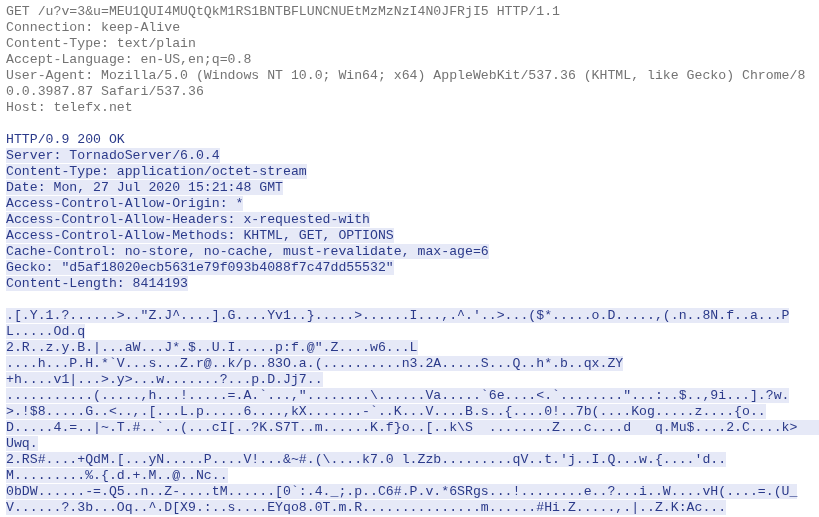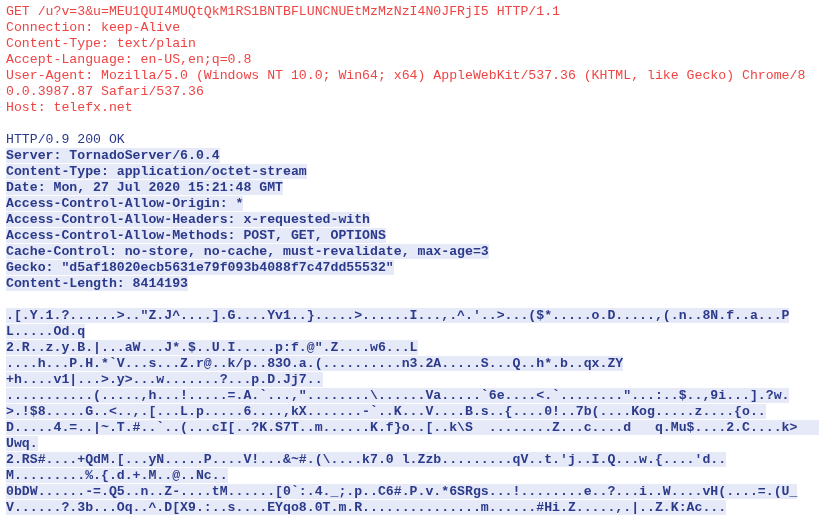--- a/index.html
+++ b/index.html
@@ -12,42 +12,42 @@
   }
   pre {
     margin: 0;
     padding: 4px 6px;
     font-family: "Consolas", "Menlo", "Courier New", monospace;
     font-size: 13.2px;
     line-height: 16px;
     white-space: pre-wrap;
     word-break: break-all;
   }
-  .req { color: #ef4444; }
+  .req { color: #737373; }
   .res { color: #2b3a8a; }
-  .res .hl { background: #e6e9f7; font-weight: bold; }
+  .res .hl { background: #e6e9f7; }
 </style>
 </head>
 <body>
 
 <pre id="out"><span class="req"><span class="req">GET /u?v=3&amp;u=MEU1QUI4MUQtQkM1RS1BNTBFLUNCNUEtMzMzNzI4N0JFRjI5 HTTP/1.1</span>
 <span class="req">Connection: keep-Alive</span>
 <span class="req">Content-Type: text/plain</span>
 <span class="req">Accept-Language: en-US,en;q=0.8</span>
 <span class="req">User-Agent: Mozilla/5.0 (Windows NT 10.0; Win64; x64) AppleWebKit/537.36 (KHTML, like Gecko) Chrome/80.0.3987.87 Safari/537.36</span>
 <span class="req">Host: telefx.net</span>
 </span>
 <span class="res"><span class="res">HTTP/0.9 200 OK</span>
 <span class="res hl">Server: TornadoServer/6.0.4</span>
 <span class="res hl">Content-Type: application/octet-stream</span>
 <span class="res hl">Date: Mon, 27 Jul 2020 15:21:48 GMT</span>
 <span class="res hl">Access-Control-Allow-Origin: *</span>
 <span class="res hl">Access-Control-Allow-Headers: x-requested-with</span>
-<span class="res hl">Access-Control-Allow-Methods: POST, GET, OPTIONS</span>
-<span class="res hl">Cache-Control: no-store, no-cache, must-revalidate, max-age=3</span>
+<span class="res hl">Access-Control-Allow-Methods: KHTML, GET, OPTIONS</span>
+<span class="res hl">Cache-Control: no-store, no-cache, must-revalidate, max-age=6</span>
 <span class="res hl">Gecko: "d5af18020ecb5631e79f093b4088f7c47dd55532"</span>
 <span class="res hl">Content-Length: 8414193</span>
 
 <span class="res hl">.[.Y.1.?......&gt;.."Z.J^....].G....Yv1..}.....&gt;......I...,.^.'..&gt;...($*.....o.D.....,(.n..8N.f..a...PL.....Od.q</span>
 <span class="res hl">2.R..z.y.B.|...aW...J*.$..U.I.....p:f.@".Z....w6...L</span>
 <span class="res hl">....h...P.H.*`V...s...Z.r@..k/p..83O.a.(..........n3.2A.....S...Q..h*.b..qx.ZY</span>
 <span class="res hl">+h....v1|...&gt;.y&gt;...w.......?...p.D.Jj7..</span>
 <span class="res hl">...........(.....,h...!.....=.A.`...,"........\......Va.....`6e....&lt;.`........"...:..$..,9i...].?w.&gt;.!$8.....G..&lt;..,.[...L.p.....6....,kX.......-`..K...V....B.s..{....0!..7b(....Kog.....z....{o..D.....4.=..|~.T.#..`..(...cI[..?K.S7T..m......K.f}o..[..k\S  ........Z...c....d   q.Mu$....2.C....k&gt;          Uwq.</span>
 <span class="res hl">2.RS#....+QdM.[...yN.....P....V!...&amp;~#.(\....k7.0 l.Zzb.........qV..t.'j..I.Q...w.{....'d..M.........%.{.d.+.M..@..Nc..</span>
 <span class="res hl">0bDW......-=.Q5..n..Z-....tM......[0`:.4._;.p..C6#.P.v.*6SRgs...!........e..?...i..W....vH(....=.(U_V......?.3b...Oq..^.D[X9.:..s....EYqo8.0T.m.R...............m......#Hi.Z.....,.|..Z.K:Ac...</span>

